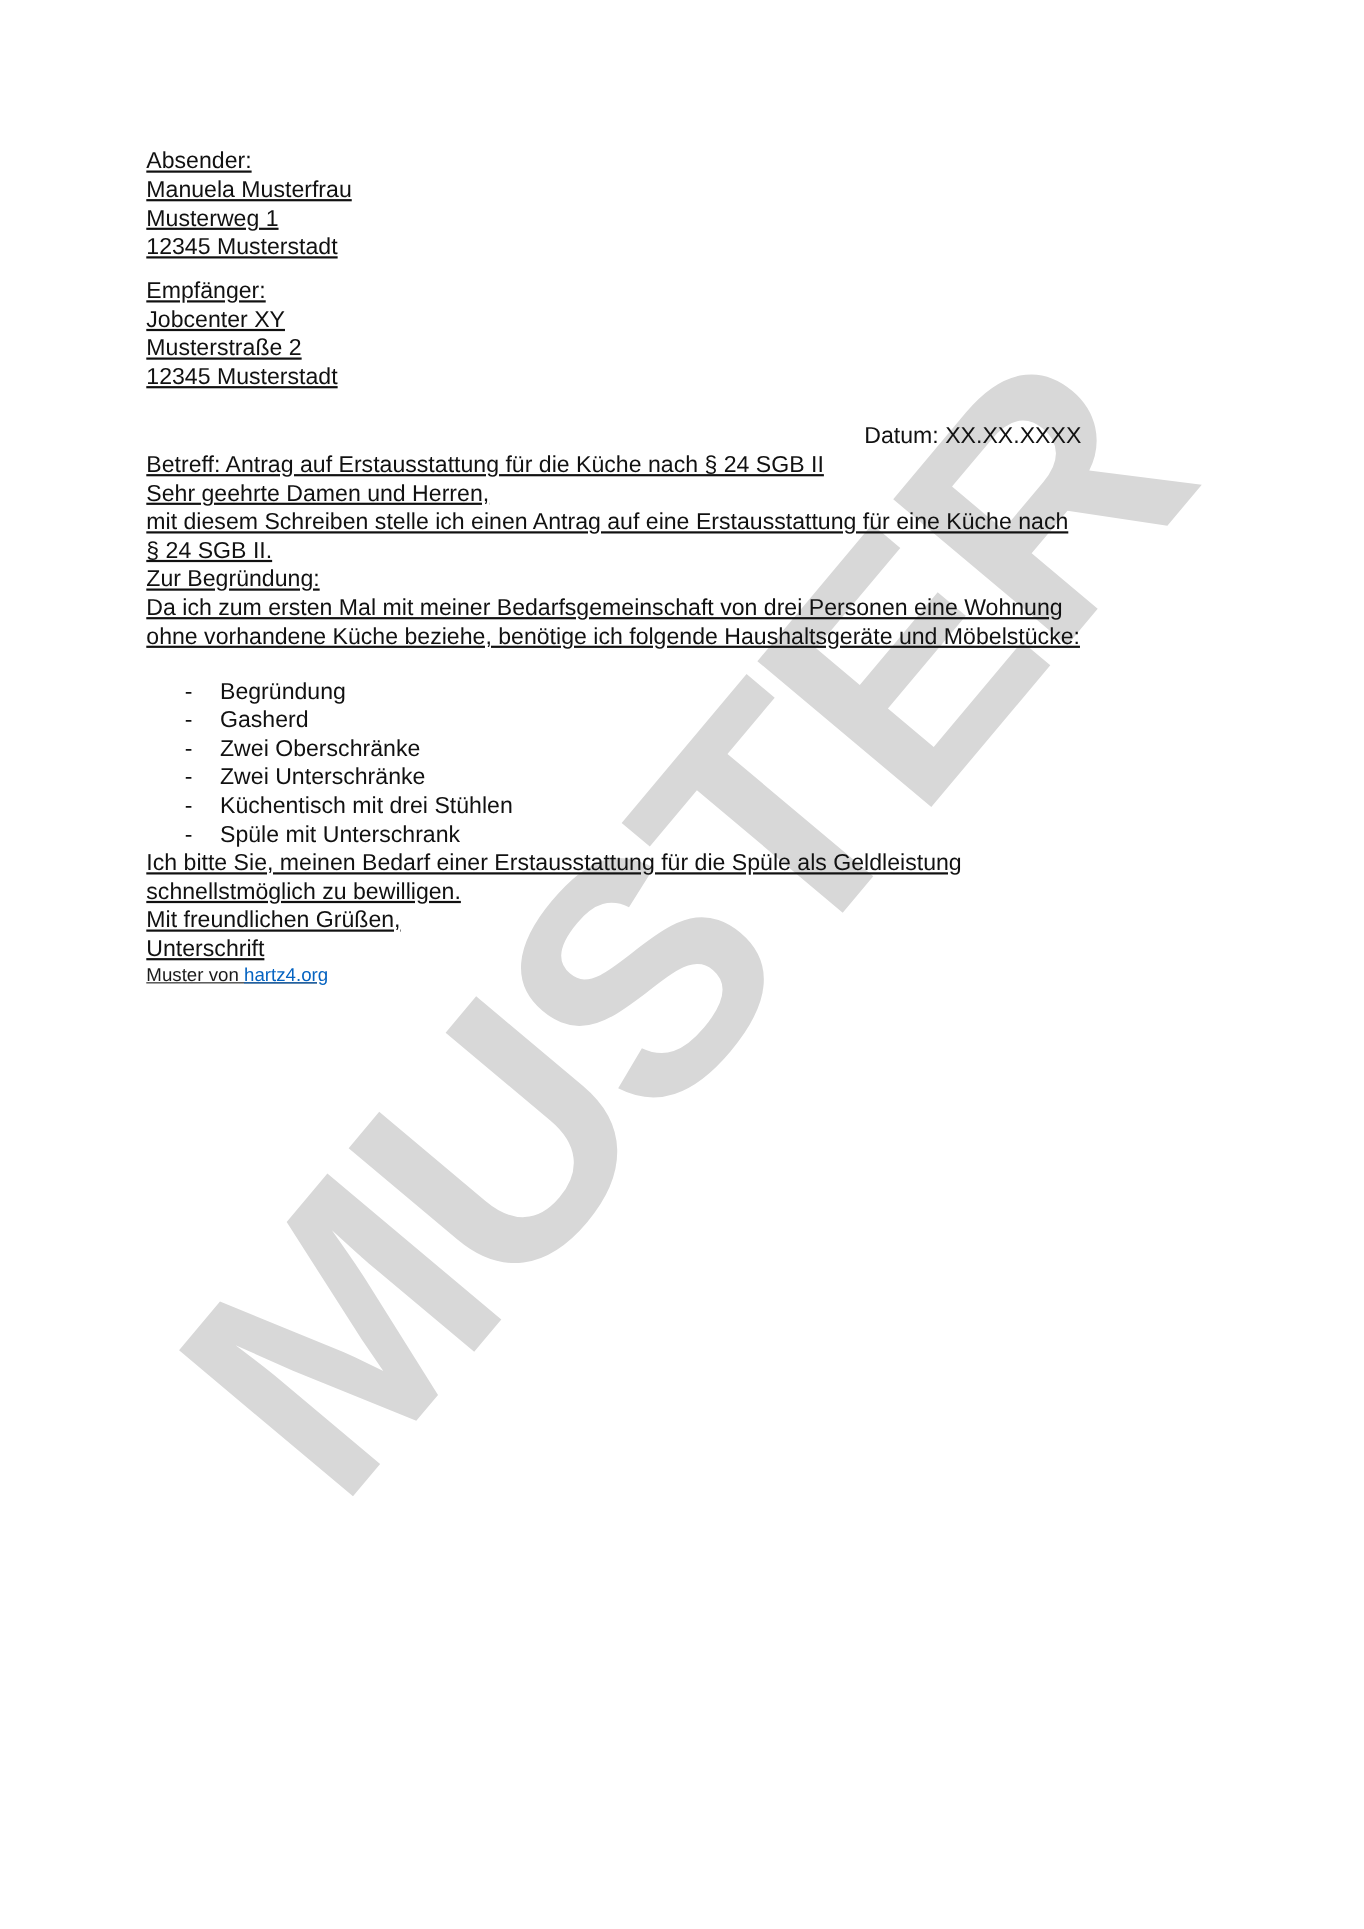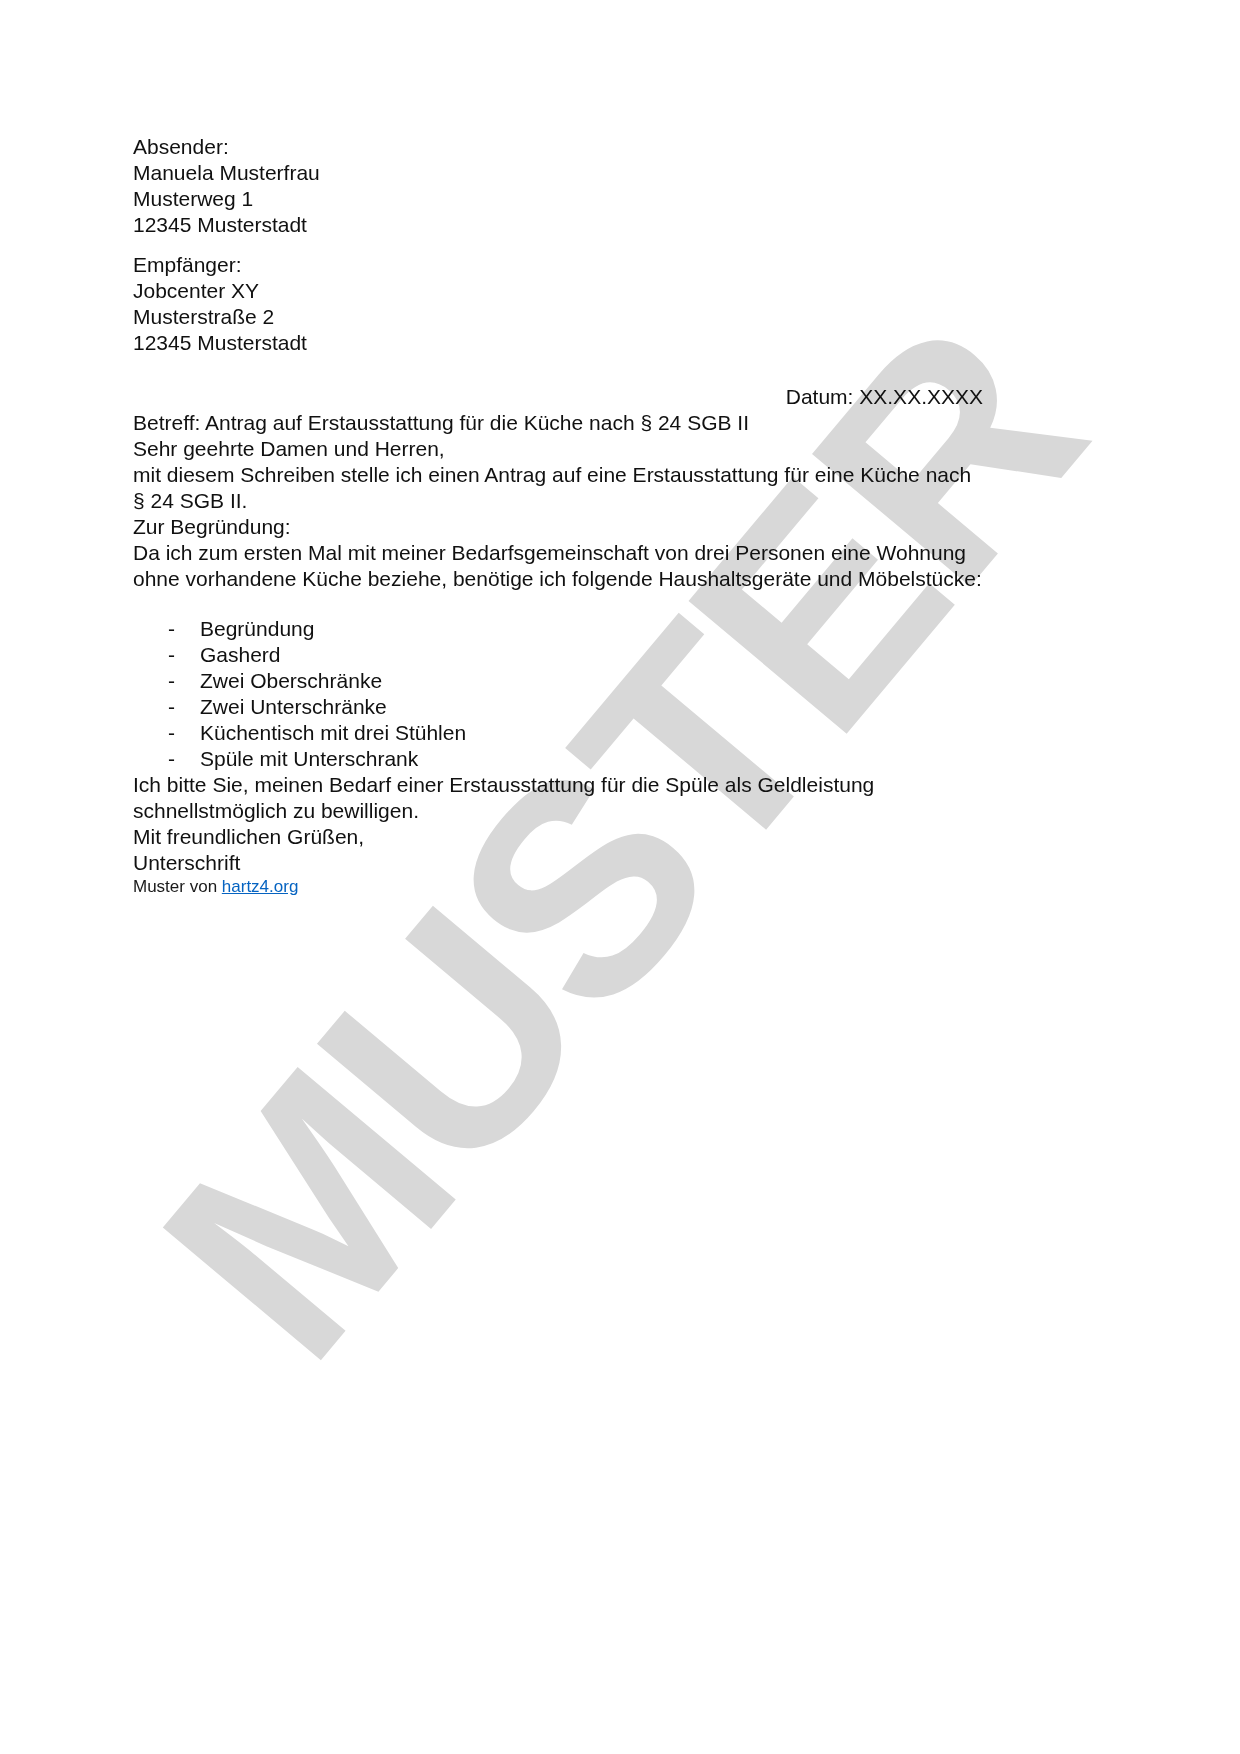--- a/index.html
+++ b/index.html
@@ -36,20 +36,21 @@
   .content {
     position: absolute;
     left: 133px;
     top: 134px;
     width: 850px;
     z-index: 1;
   }
   .content p, .content div.line {
     margin: 0;
     padding: 0;
+    text-decoration: underline;
   }
   .block-recipient { margin-top: 14px; }
   .date-line { margin-top: 28px; text-align: right; }
   .subject { margin-top: 86px; }
   .salutation { margin-top: 74px; }
   .intro { margin-top: 26px; }
   .reason-heading { margin-top: 28px; }
   .reason-text { margin-top: 52px; }
   .item-list {
     list-style: none;

